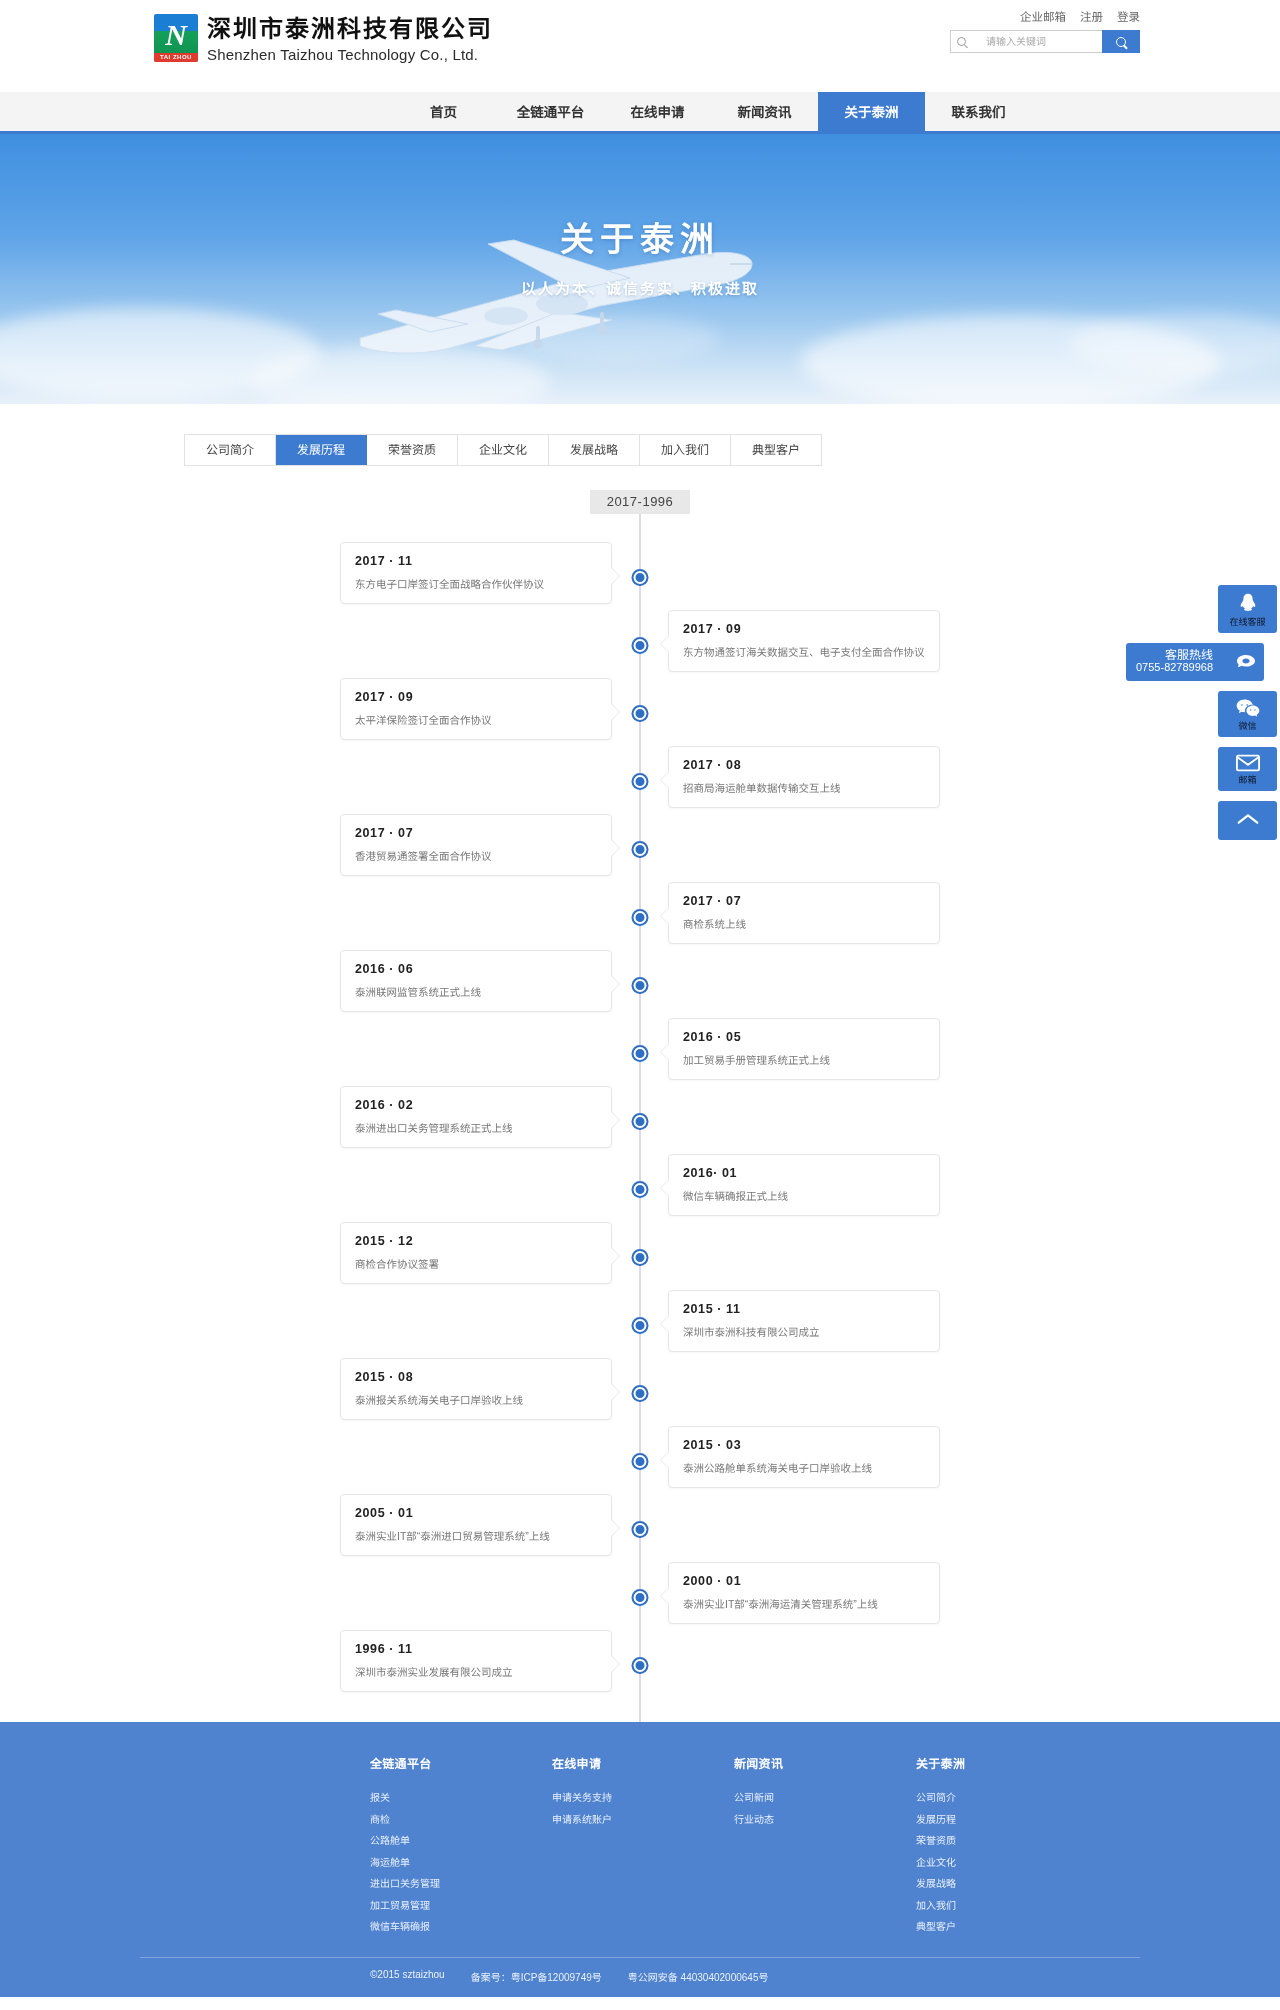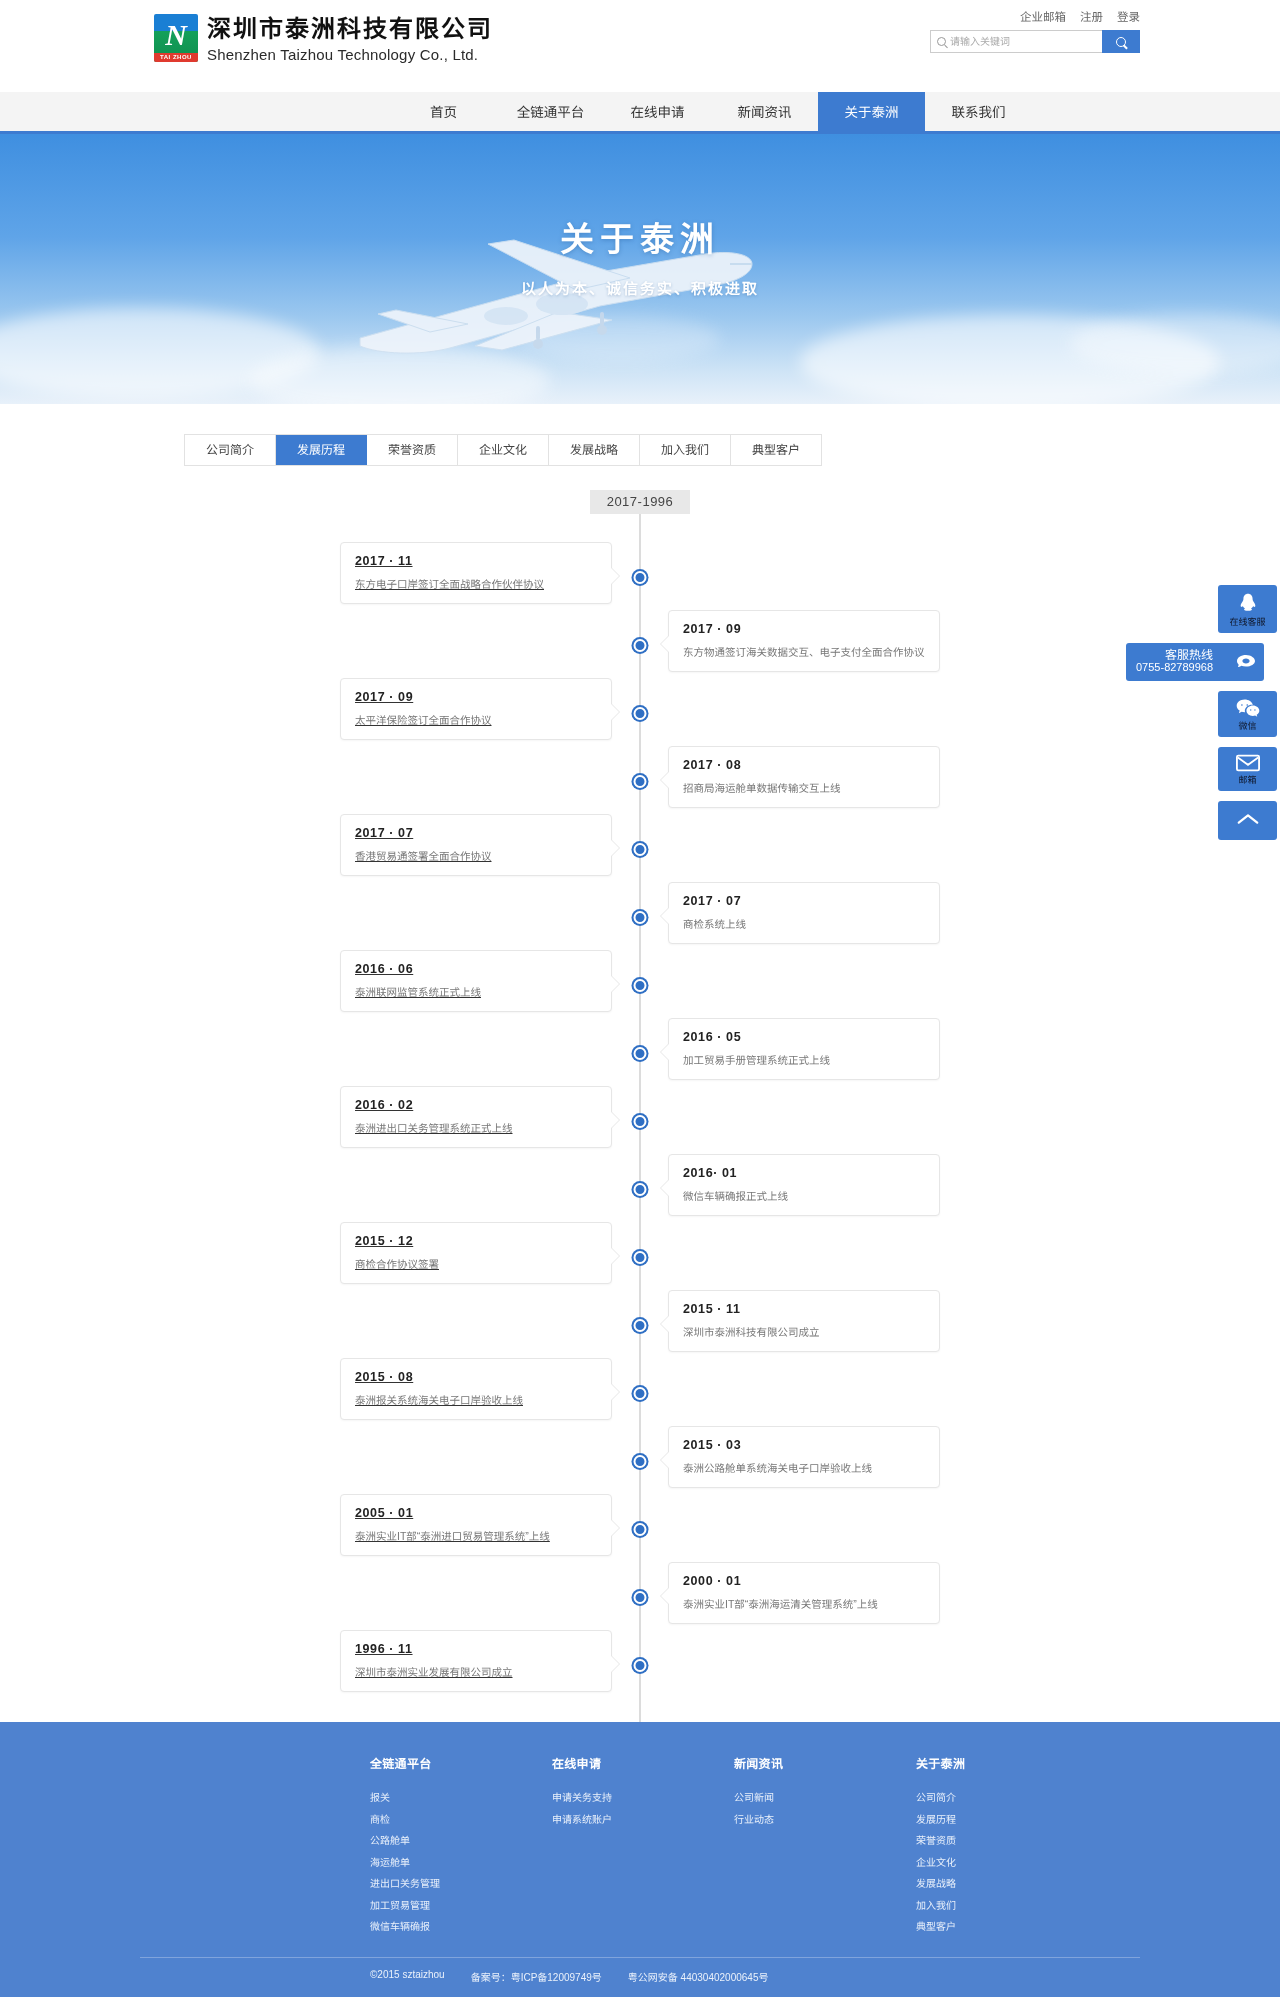--- a/index.html
+++ b/index.html
@@ -51,22 +51,22 @@
   .logo-text .en {
     font-size:15px; color:#2b2b2b; letter-spacing:.2px;
     line-height:20px; margin-top:1px; white-space:nowrap;
   }
 
   .searchbox {
     position:absolute; right:0; top:30px;
     display:flex; align-items:stretch; height:23px;
   }
   .searchbox .field {
-    width:172px; border:1px solid #ccc; border-right:none;
-    display:flex; align-items:center; gap:4px; padding:0 6px; background:#fff;
+    width:152px; border:1px solid #ccc; border-right:none;
+    display:flex; align-items:center; gap:20px; padding:0 6px; background:#fff;
   }
   .searchbox .field .mag {
     width:9px; height:9px; border:1.3px solid #999; border-radius:50%;
     position:relative; flex:none;
   }
   .searchbox .field .mag::after {
     content:""; position:absolute; right:-3px; bottom:-2px;
     width:4px; height:1.3px; background:#999; transform:rotate(45deg);
   }
   .searchbox .field input {
@@ -84,21 +84,21 @@
   }
   .searchbox .btn .mag2::after {
     content:""; position:absolute; right:-3px; bottom:-2px;
     width:5px; height:1.6px; background:#fff; transform:rotate(45deg);
   }
 
   
   .nav {
     width:1280px; height:42px; background:#f4f4f4;
     border-bottom:3px solid #3d7bd0;
-    display:flex; justify-content:center;
+    display:flex; justify-content:center;font-weight:bold;
   }
   .nav-inner { width:1000px; display:flex; align-items:stretch; padding-left:250px; }
   .nav-item {
     min-width:107px; height:42px; line-height:42px; text-align:center;
     font-size:13.5px; color:#333; cursor:pointer; text-decoration:none;
     padding:0 14px; white-space:nowrap;
   }
   .nav-item.active { background:#3d7bd0; color:#fff; }
 
   
@@ -164,21 +164,21 @@
     position:absolute; top:0; width:272px; min-height:62px;
     background:#fff; border:1px solid #e6e6e6; border-radius:4px;
     padding:11px 14px 10px;
     box-shadow:0 1px 2px rgba(0,0,0,.04);
   }
   .tl-card .date {
     font-size:12.5px; font-weight:700; color:#222; letter-spacing:.6px;
     margin-bottom:9px;
   }
   .tl-card .desc { font-size:10.5px; color:#777; line-height:15px; }
-  .tl-card.left  { right:calc(50% + 28px);text-decoration:underline; }
+  .tl-card.left  { right:calc(50% + 28px); }
   .tl-card.right { left:calc(50% + 28px); }
   
   .tl-card.left::before, .tl-card.left::after,
   .tl-card.right::before, .tl-card.right::after {
     content:""; position:absolute; top:24px; width:0; height:0;
     border-style:solid;
   }
   .tl-card.left::before {
     right:-9px; border-width:9px 0 9px 9px;
     border-color:transparent transparent transparent #e6e6e6;

